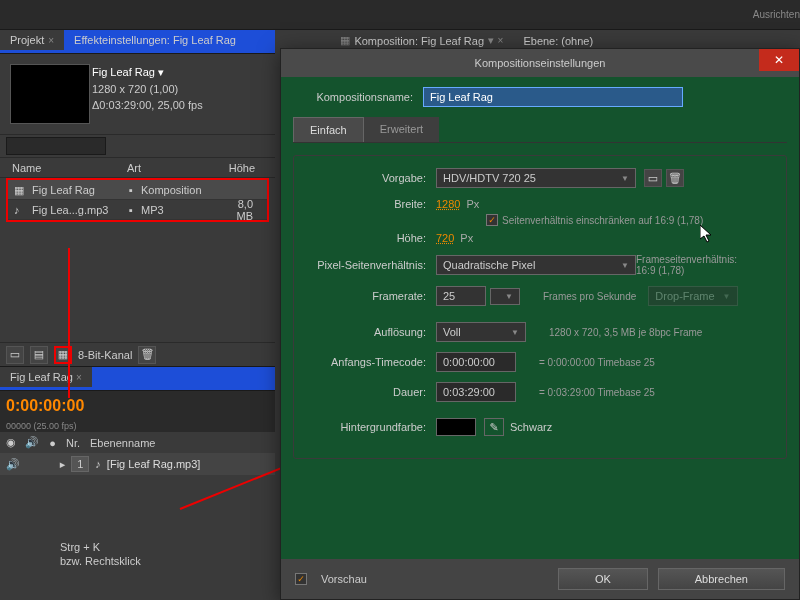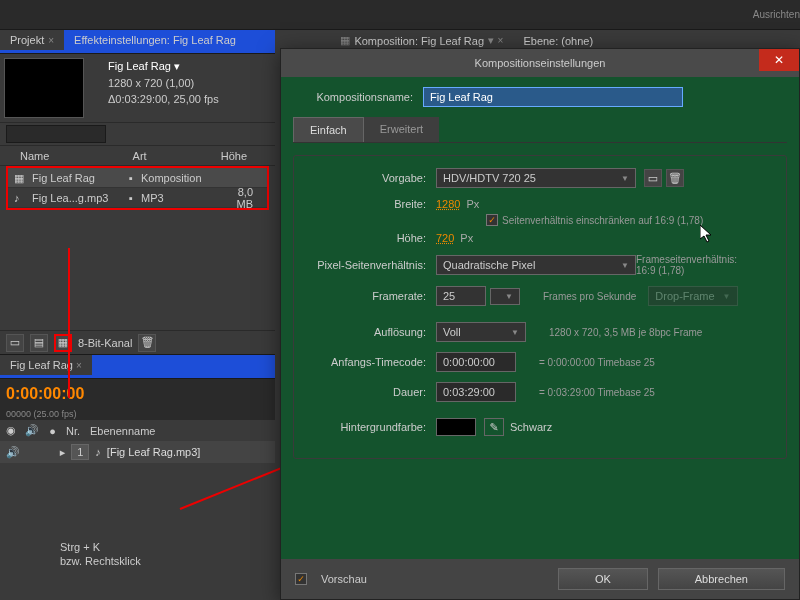--- a/index.html
+++ b/index.html
@@ -4,27 +4,27 @@
 <style>
 *{margin:0;padding:0;box-sizing:border-box;font-family:Tahoma,Arial,sans-serif;font-size:11px;color:#ccc}
 body{background:#3a3a3a;width:800px;height:600px;position:relative;overflow:hidden}
 .toolbar{height:30px;background:#2a2a2a;border-bottom:1px solid #1a1a1a;display:flex;align-items:center;padding:0 0;gap:12px}
 .toolbar-text{color:#888;font-size:10px}
 .panel-tabs{height:24px;background:#1d4ed8;display:flex;align-items:flex-start;border-bottom:1px solid #1a1a1a}
 .tab{padding:4px 10px;color:#888;font-size:11px;display:flex;align-items:center;gap:4px}
 .tab.active{background:#3a3a3a;color:#ccc}
 .tab-close{color:#888;font-size:10px}
 .project-panel{width:275px;background:#3a3a3a}
-.comp-preview{display:flex;padding:4px;gap:24px}
+.comp-preview{display:flex;padding:10px;gap:2px}
 .comp-thumb{width:80px;height:60px;background:#000;border:1px solid #555}
 .comp-info{color:#ddd;font-size:11px;line-height:1.5}
 .comp-title{color:#fff}
 .search-row{height:24px;border-top:1px solid #2a2a2a;border-bottom:1px solid #2a2a2a;display:flex;align-items:center;padding:0 6px}
 .search-input{background:#2a2a2a;border:1px solid #1a1a1a;width:100px;height:18px;color:#ccc;padding:0 4px}
-.table-header{display:flex;background:#3a3a3a;border-bottom:1px solid #2a2a2a;height:20px;align-items:center;padding:0 20px;color:#999}
+.table-header{display:flex;background:#3a3a3a;border-bottom:1px solid #2a2a2a;height:20px;align-items:center;padding:0 12px;color:#999}
 .col-name{width:115px}
 .col-type{width:90px}
 .col-size{flex:1;text-align:right;padding-right:8px}
 .table-row{display:flex;height:20px;align-items:center;padding:0 6px;border-bottom:1px solid #333}
 .table-row.sel{background:#4a4a4a}
 .file-icon{width:14px;height:12px;margin-right:4px;display:inline-block}
 .highlight-box{border:2px solid #e00;margin:0 6px}
 .red-line{position:absolute;background:#e00}
 .red-arrow{width:2px;height:150px;left:68px;top:248px}
 .bottom-toolbar{height:24px;display:flex;align-items:center;padding:0 6px;gap:6px;border-top:1px solid #2a2a2a;margin-top:120px}

